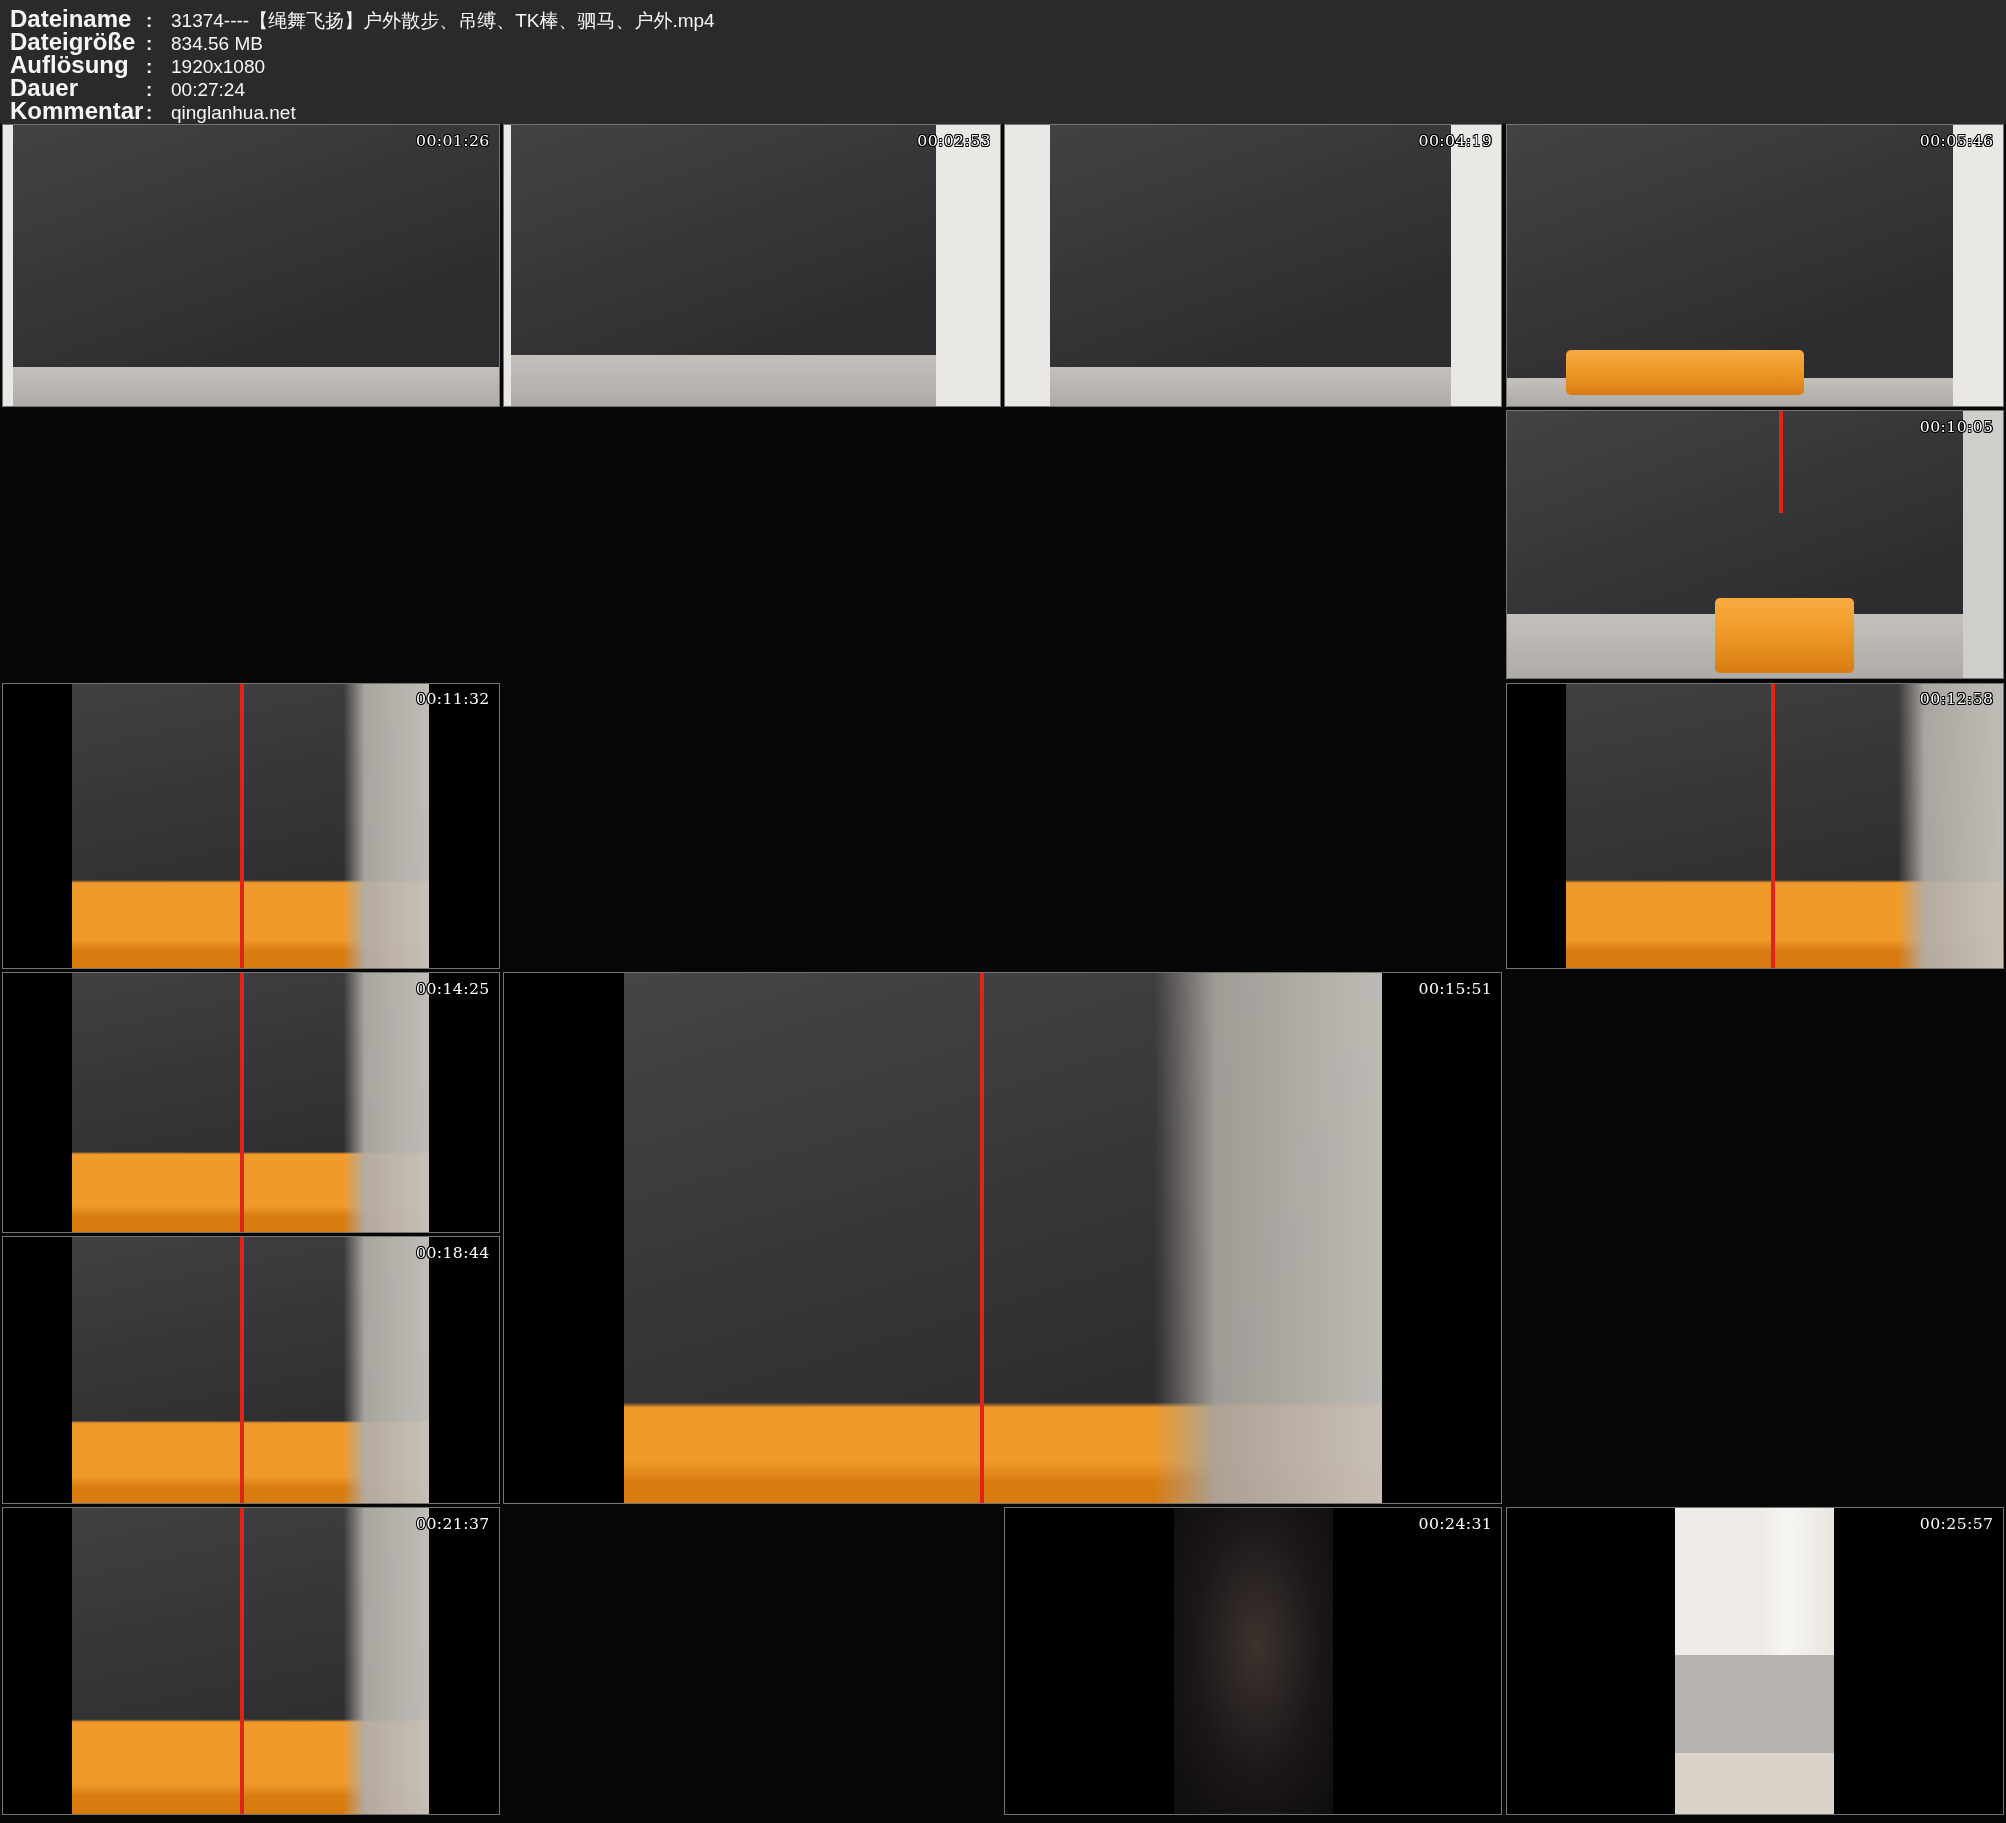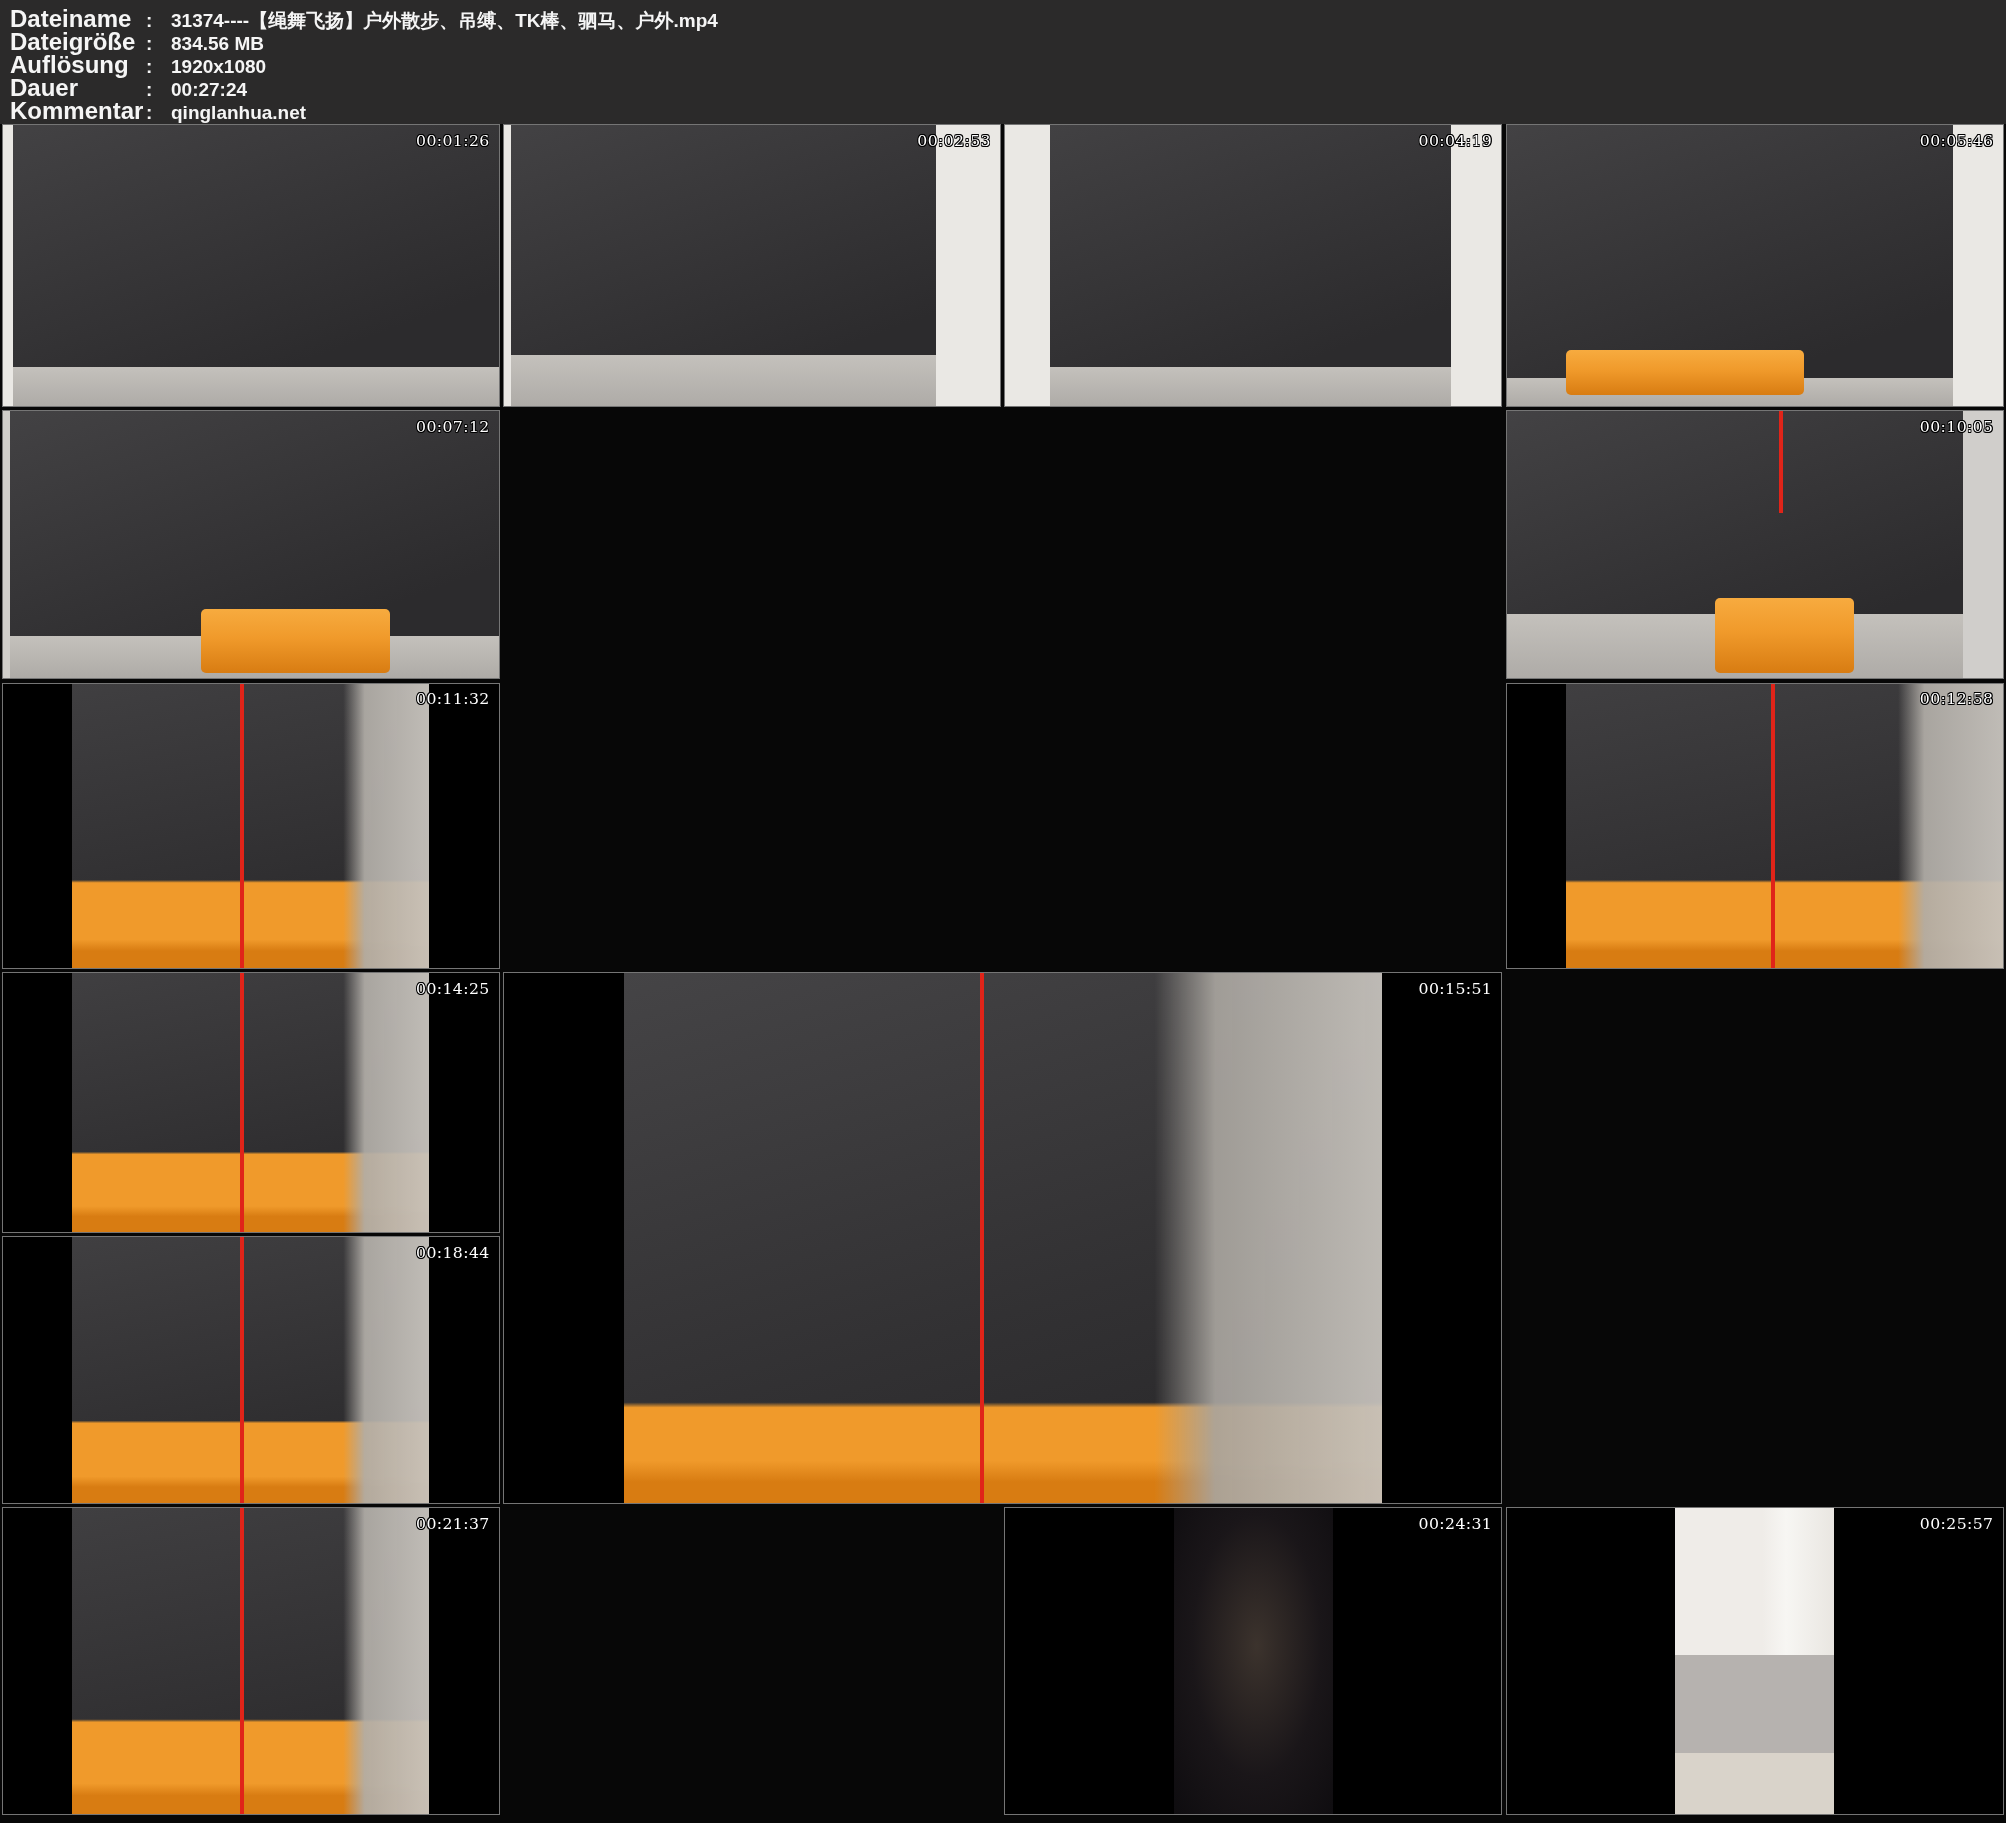--- a/index.html
+++ b/index.html
@@ -3,21 +3,21 @@
 <meta charset="utf-8">
 <style>
   html,body{margin:0;padding:0;background:#070707;}
   body{width:2006px;height:1823px;overflow:hidden;font-family:"Liberation Sans",sans-serif;position:relative;}
 
   
   .hdr{position:absolute;left:0;top:0;width:2006px;height:124px;background:var(--headerBg);box-sizing:border-box;padding:6.6px 0 0 10px;}
   .hdr-row{height:23px;line-height:23px;white-space:nowrap;}
   .hdr-label{display:inline-block;width:136px;font-size:24px;font-weight:bold;color:var(--headerText);}
   .hdr-colon{display:inline-block;width:25px;font-size:19px;font-weight:bold;color:var(--headerText);}
-  .hdr-value{font-size:19px;font-weight:bold;color:var(--headerText);}
+  .hdr-value{font-size:19px;font-weight:normal;color:var(--headerText);}
 
   
   .grid{position:absolute;left:1.7px;right:2.5px;top:124px;bottom:8.3px;display:grid;
         grid-template-columns:repeat(4,1fr);
         grid-template-rows:283px 269px 286px 261px 268px auto;
         gap:3.3px;}
   .thumb{position:relative;background:#000;border:1.7px solid var(--cellBorder);overflow:hidden;box-sizing:border-box;}
 
   .t1{grid-area:1/1}.t2{grid-area:1/2}.t3{grid-area:1/3}.t4{grid-area:1/4}
   .t5{grid-area:2/1}.t6{grid-area:2/2/4/4}.t7{grid-area:2/4}
@@ -121,26 +121,20 @@
     <span class="ts">00:04:19</span>
   </div>
 
   <div class="thumb t4">
     <div class="scene">
       <i class="bench"></i>
     </div>
     <span class="ts">00:05:46</span>
   </div>
 
-  <div class="thumb t5">
-    <div class="scene">
-      <i class="bench"></i>
-    </div>
-    <span class="ts">00:07:12</span>
-  </div>
 
 
   <div class="thumb t7">
     <div class="scene">
       <i class="bench"></i>
       <i class="rope"></i>
     </div>
     <span class="ts">00:10:05</span>
   </div>
 

